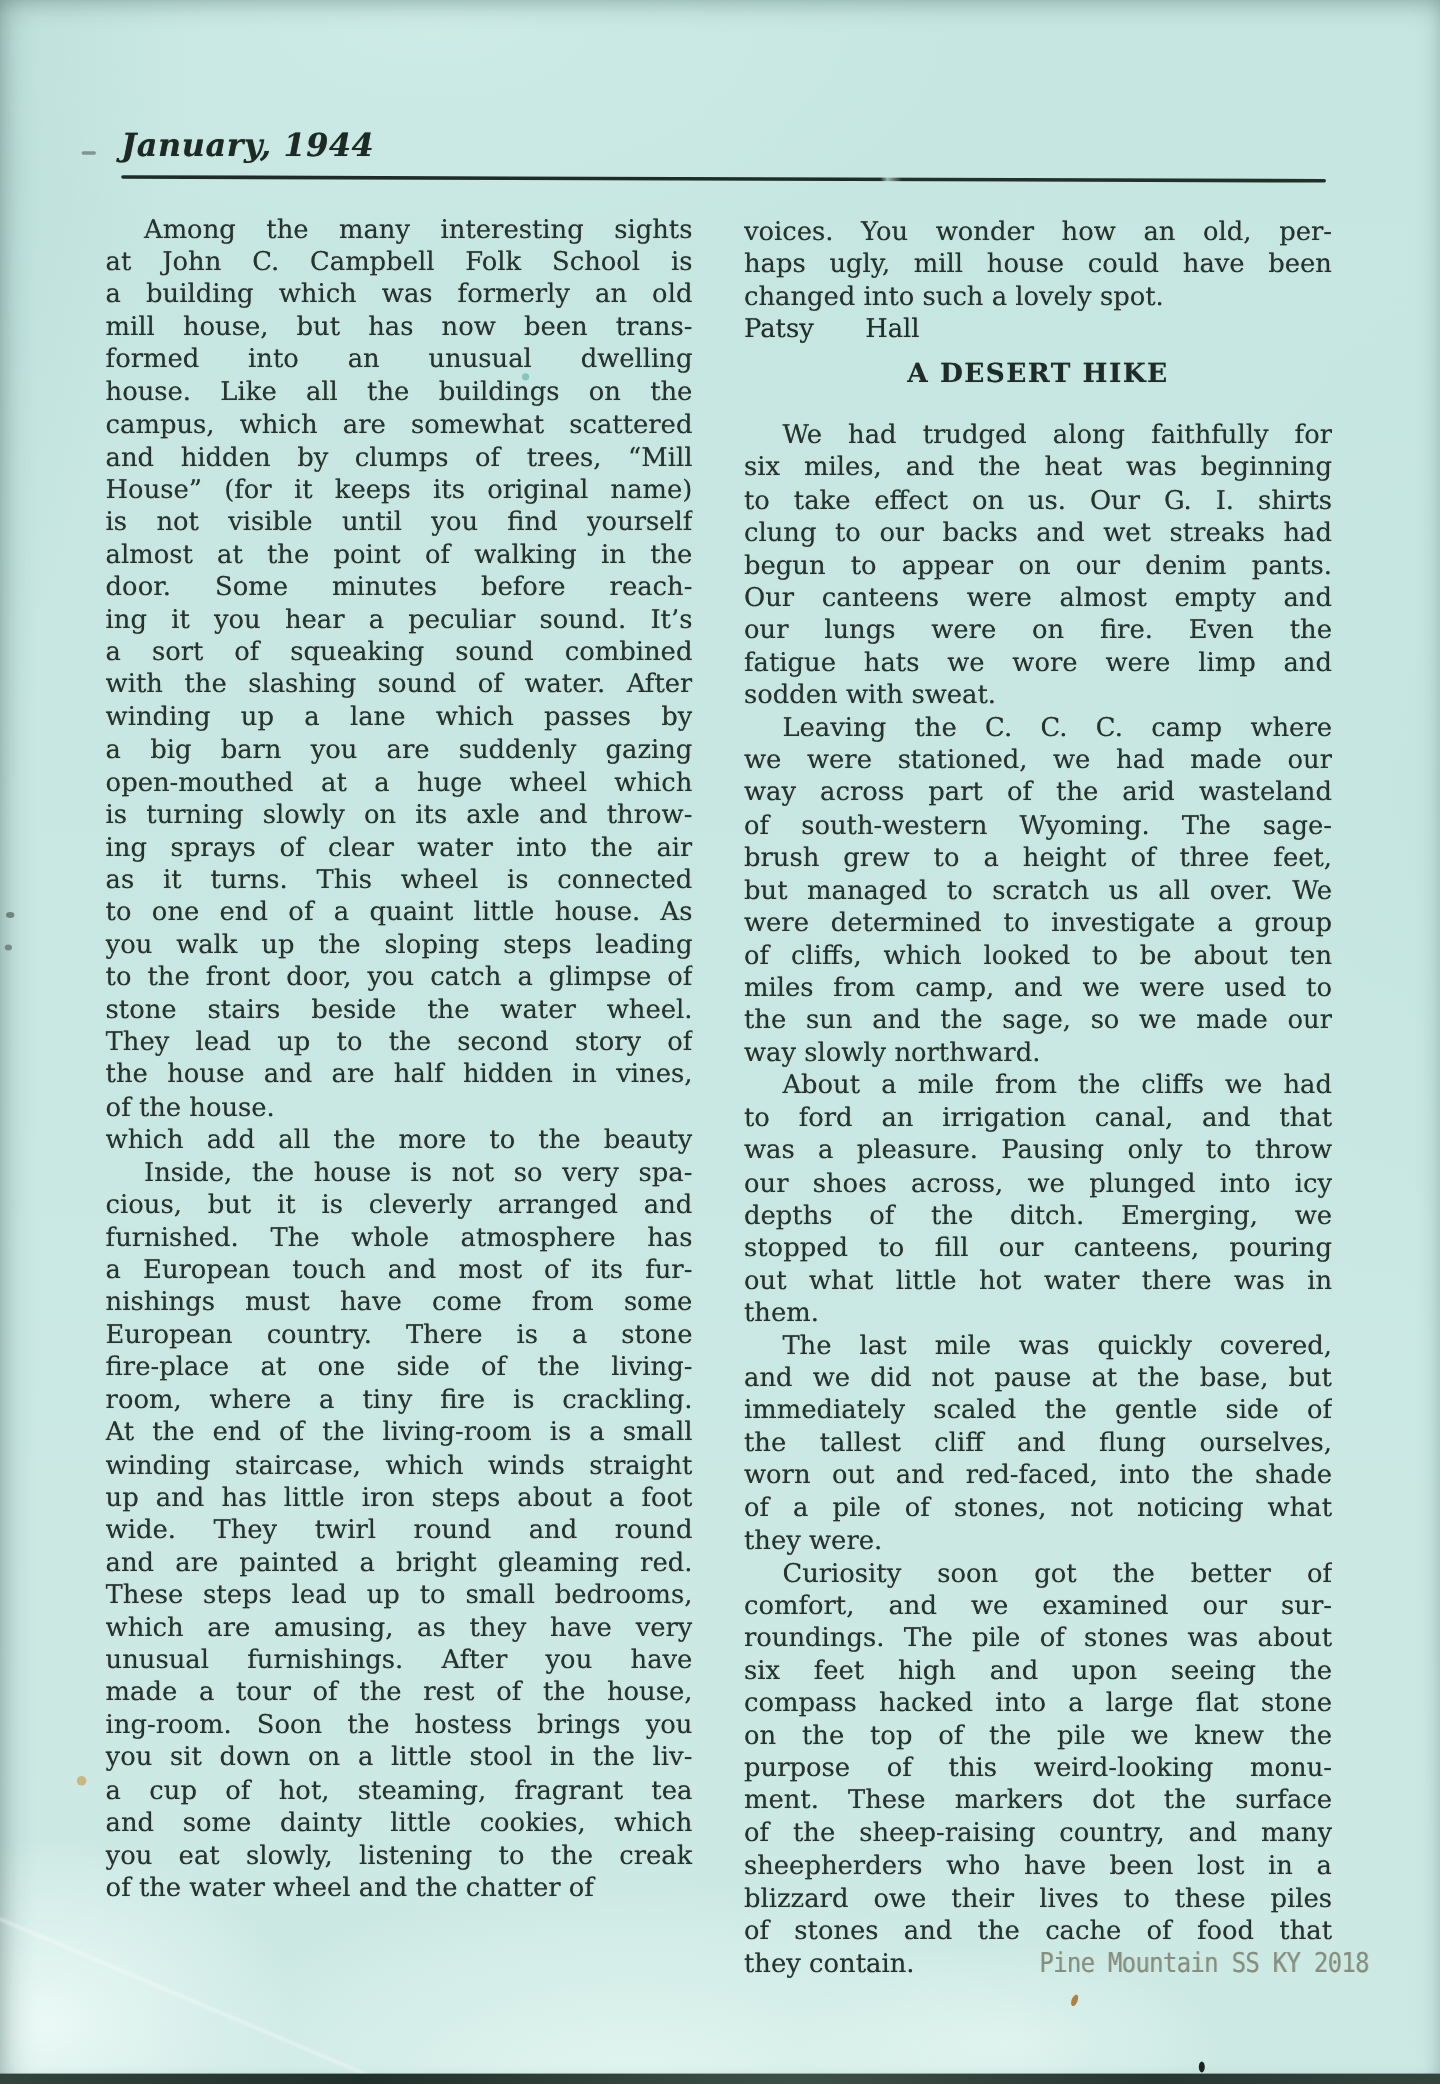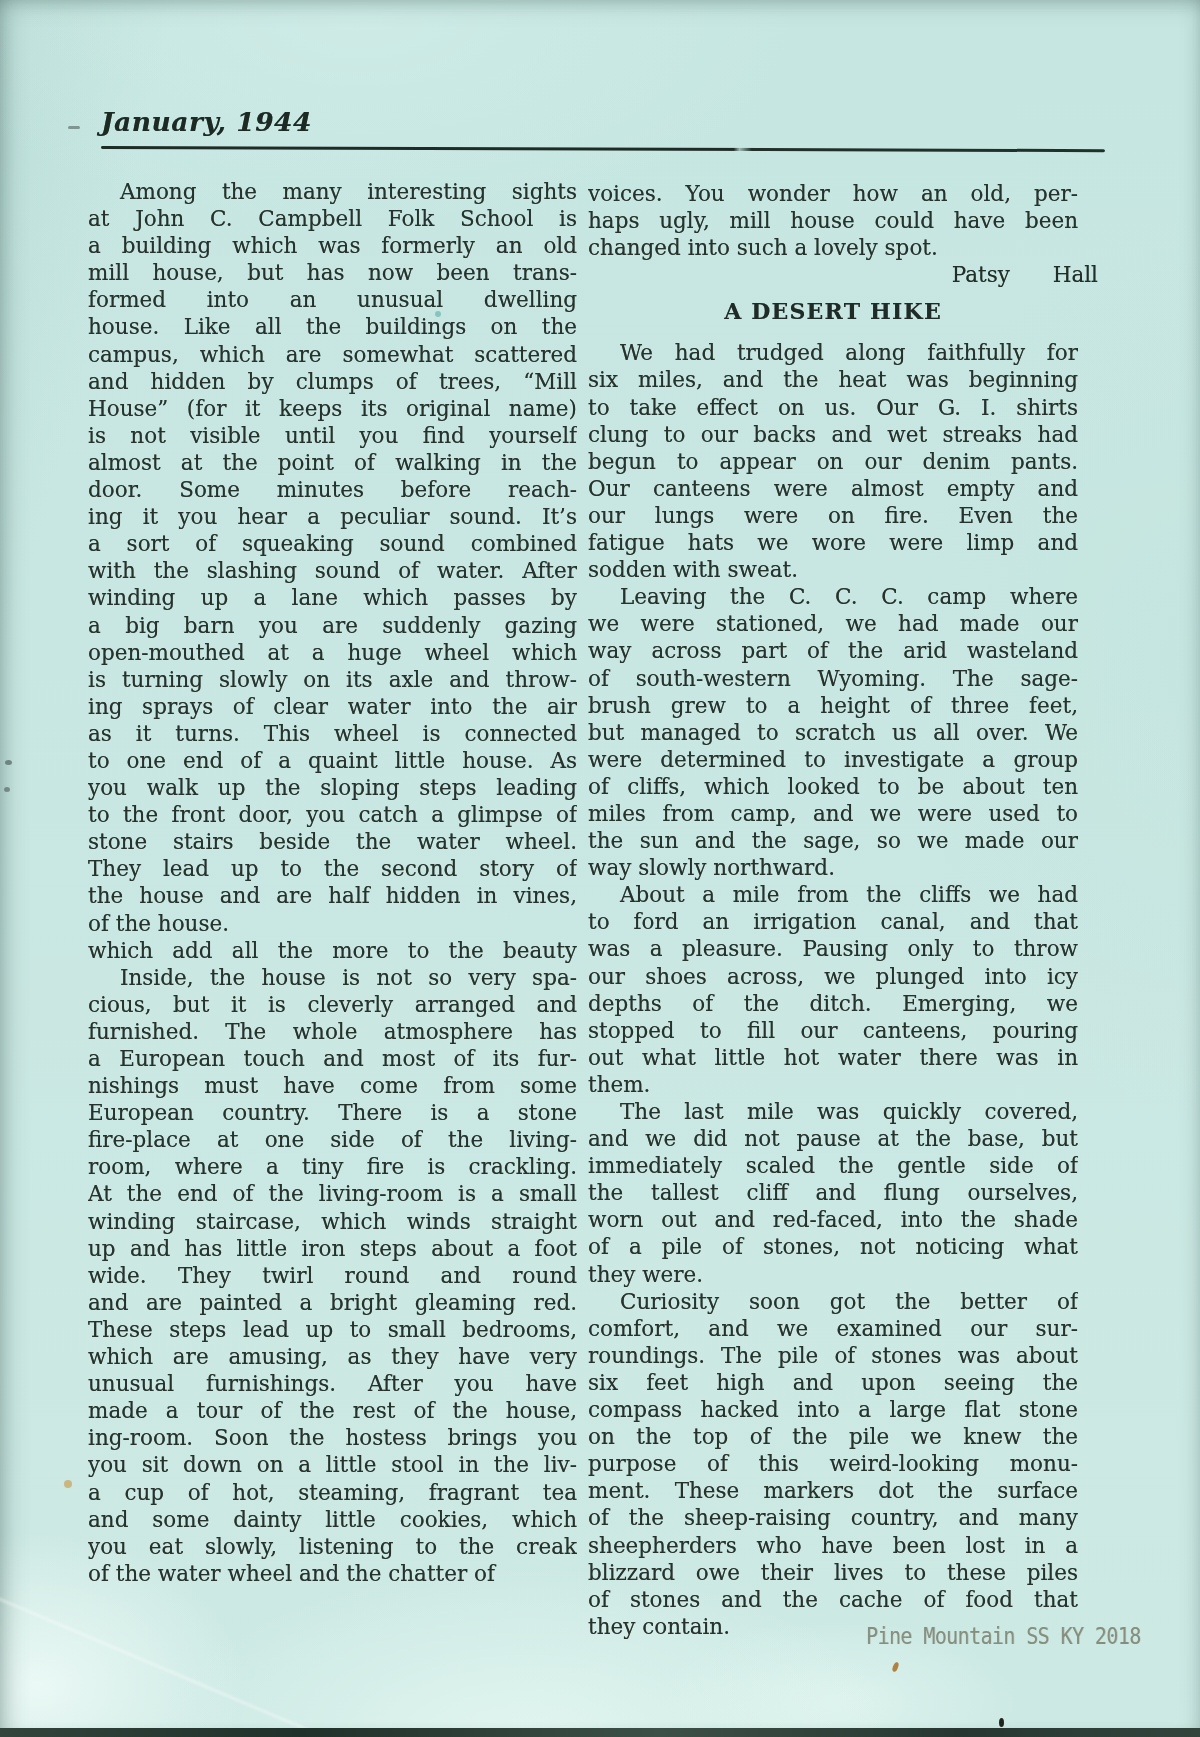--- a/index.html
+++ b/index.html
@@ -28,33 +28,33 @@
     color:#1d2a24; text-shadow:0 0 0.6px rgba(25,36,30,0.6);
   }
   .header-rule {
     position:absolute; left:101px; top:146px; width:1004px; height:3px;
     background:linear-gradient(90deg,#1e2b26 0 63%, rgba(30,43,38,0.25) 63.6%, #22302a 64.8%);
     transform:rotate(0.18deg); transform-origin:left center; border-radius:2px;
   }
   .column { position:absolute; font-size:21.5px; line-height:27.1px;
     text-shadow:0 0 0.6px rgba(35,45,40,0.55); }
   .col-left  { left:88px;  top:178px; width:489px; }
-  .col-right { left:588px; top:180px; width:490px; }
+  .col-right { left:620px; top:180px; width:490px; }
   .article-title {
     text-align:center; font-weight:bold; font-size:22px; letter-spacing:2px;
     line-height:30px; color:#1f2b26;
   }
   .col-left .article-title { margin-bottom:18px; }
-  .col-right .article-title { margin-top:9px; line-height:29px; margin-bottom:13px; letter-spacing:1.2px; }
+  .col-right .article-title { margin-top:9px; line-height:29px; margin-bottom:23px; letter-spacing:1.2px; }
   .para { margin:0; }
   .line { text-align:justify; text-align-last:justify; height:27.1px; overflow:hidden; }
   .line.last { text-align-last:left; }
   .para.indent .line:first-child { text-indent:32px; }
   .byline {
-    text-align:right; margin-right:-20px; word-spacing:36px;
+    text-align:left; margin-right:-20px; word-spacing:36px;
     line-height:27.1px; font-size:21.5px; color:#222e28;
   }
   .watermark {
     position:absolute; left:866px; top:1622px;
     font-family:"DejaVu Sans Mono", monospace;
     font-size:20px; letter-spacing:-0.6px;
     transform:scaleY(1.14); transform-origin:top left;
     color:rgba(124,129,111,0.82);
     text-shadow:0.7px 0 0 rgba(124,129,111,0.35);
   }

